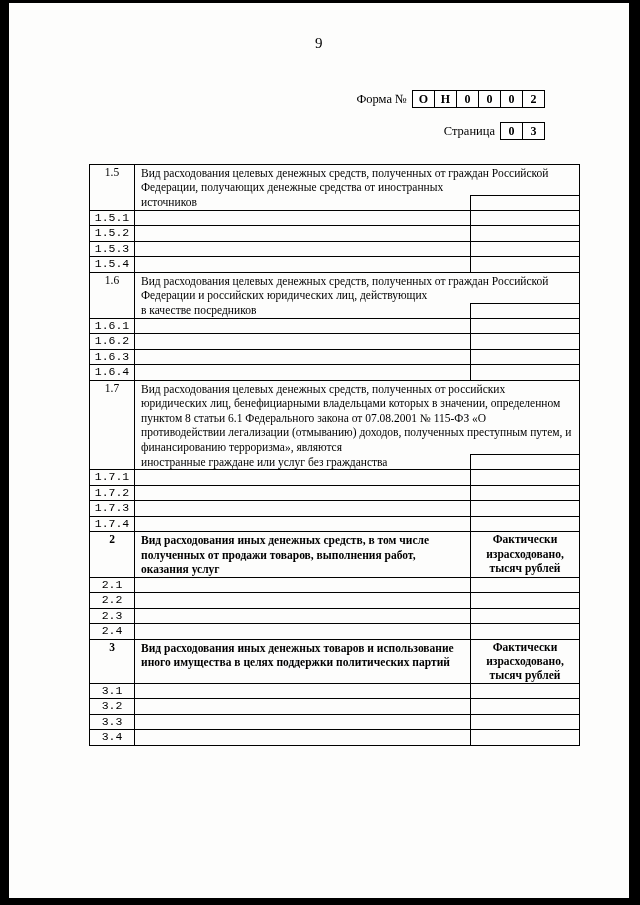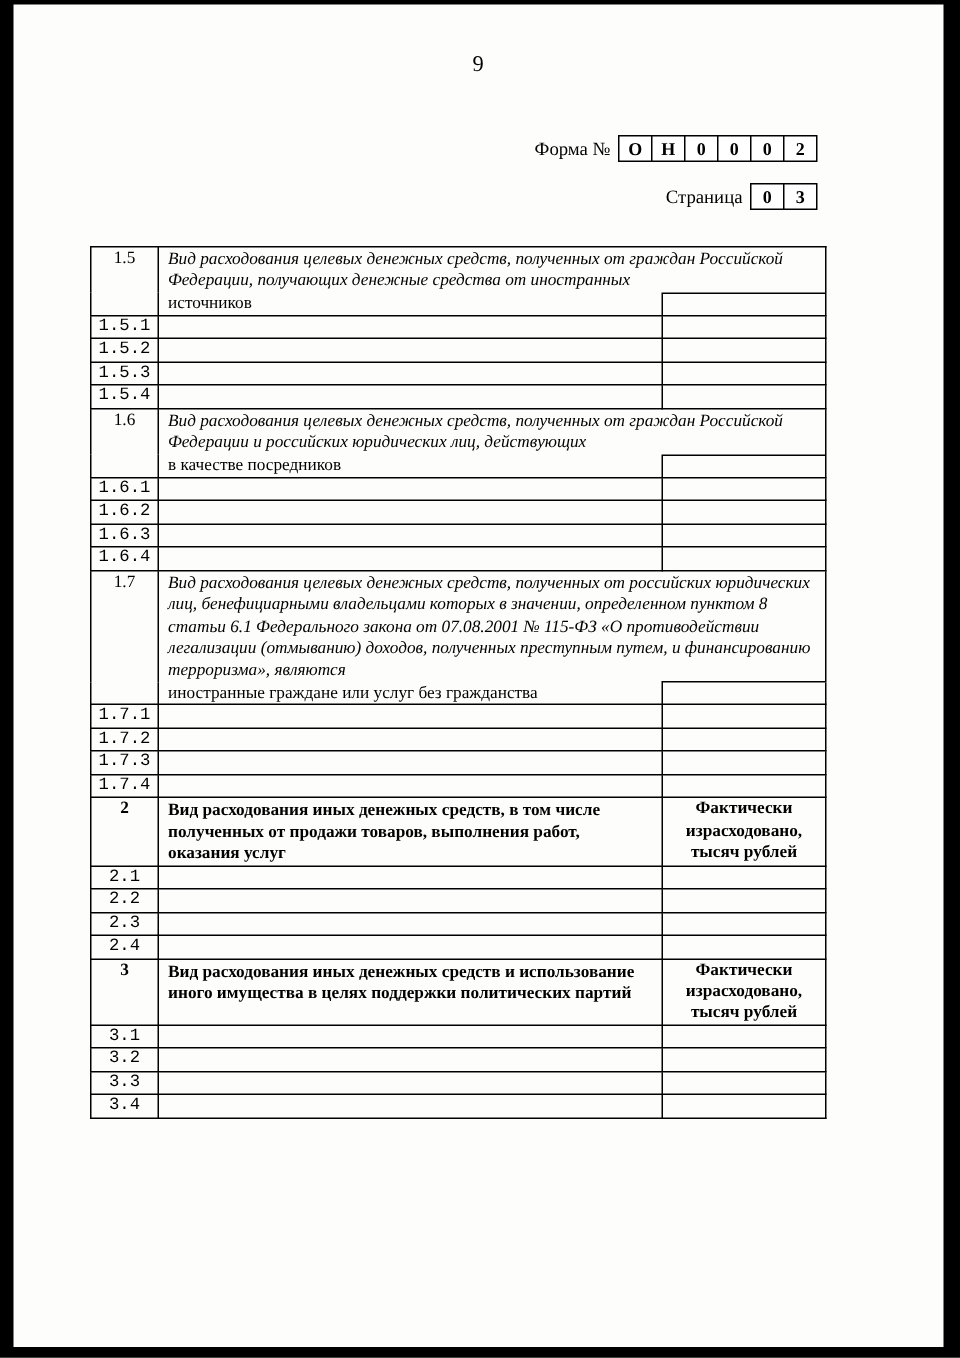--- a/index.html
+++ b/index.html
@@ -22,30 +22,30 @@
   .form-line.second { margin-top: 14px; }
   .form-label { font-size: 12.5px; margin-right: 6px; white-space: nowrap; }
   .boxes { display: flex; }
   .box {
     width: 21px; height: 16px; border: 1px solid #000; margin-left: -1px;
     display: flex; align-items: center; justify-content: center;
     font-weight: bold; font-size: 12px; background: #fff;
   }
   table.form-table {
     border-collapse: collapse; table-layout: fixed;
-    margin-left: 51px; margin-top: 24px; width: 490px;
+    margin-left: 80px; margin-top: 24px; width: 490px;
     border: 1.5px solid #000;
   }
   .form-table td {
     border: 1px solid #000; font-size: 11.5px; line-height: 1.26;
     padding: 0 3px; vertical-align: top; overflow: hidden;
   }
   .form-table td.num { text-align: center; padding: 0 1px; }
   .form-table td.sec-text { padding: 1px 6px 0 6px; }
-  .form-table td.no-bottom { border-bottom: none; padding-bottom: 0; font-style: italic; }
+  .form-table td.no-bottom { border-bottom: none; padding-bottom: 0; }
   .form-table td.no-top { border-top: none; padding-top: 0; }
   .form-table tr.empty-row td { height: 14px; font-family: Liberation Mono, monospace; }
   .bold { font-weight: bold; }
   .val-cell { text-align: center; font-weight: bold; padding: 1px 4px; }
 </style>
 </head>
 <body>
 
 <div class="scan">
   <div class="page">
@@ -188,21 +188,21 @@
           <td></td>
         </tr>
         <tr class="empty-row">
           <td class="num">2.4</td>
           <td></td>
           <td></td>
         </tr>
 
         <tr>
           <td class="num bold">3</td>
-          <td class="sec-text bold">Вид расходования иных денежных средств и использование иного имущества в целях поддержки политических партий</td>
+          <td class="sec-text bold">Вид расходования иных денежных товаров и использование иного имущества в целях поддержки политических партий</td>
           <td class="val-cell">Фактически израсходовано, тысяч рублей</td>
         </tr>
         <tr class="empty-row">
           <td class="num">3.1</td>
           <td></td>
           <td></td>
         </tr>
         <tr class="empty-row">
           <td class="num">3.2</td>
           <td></td>

